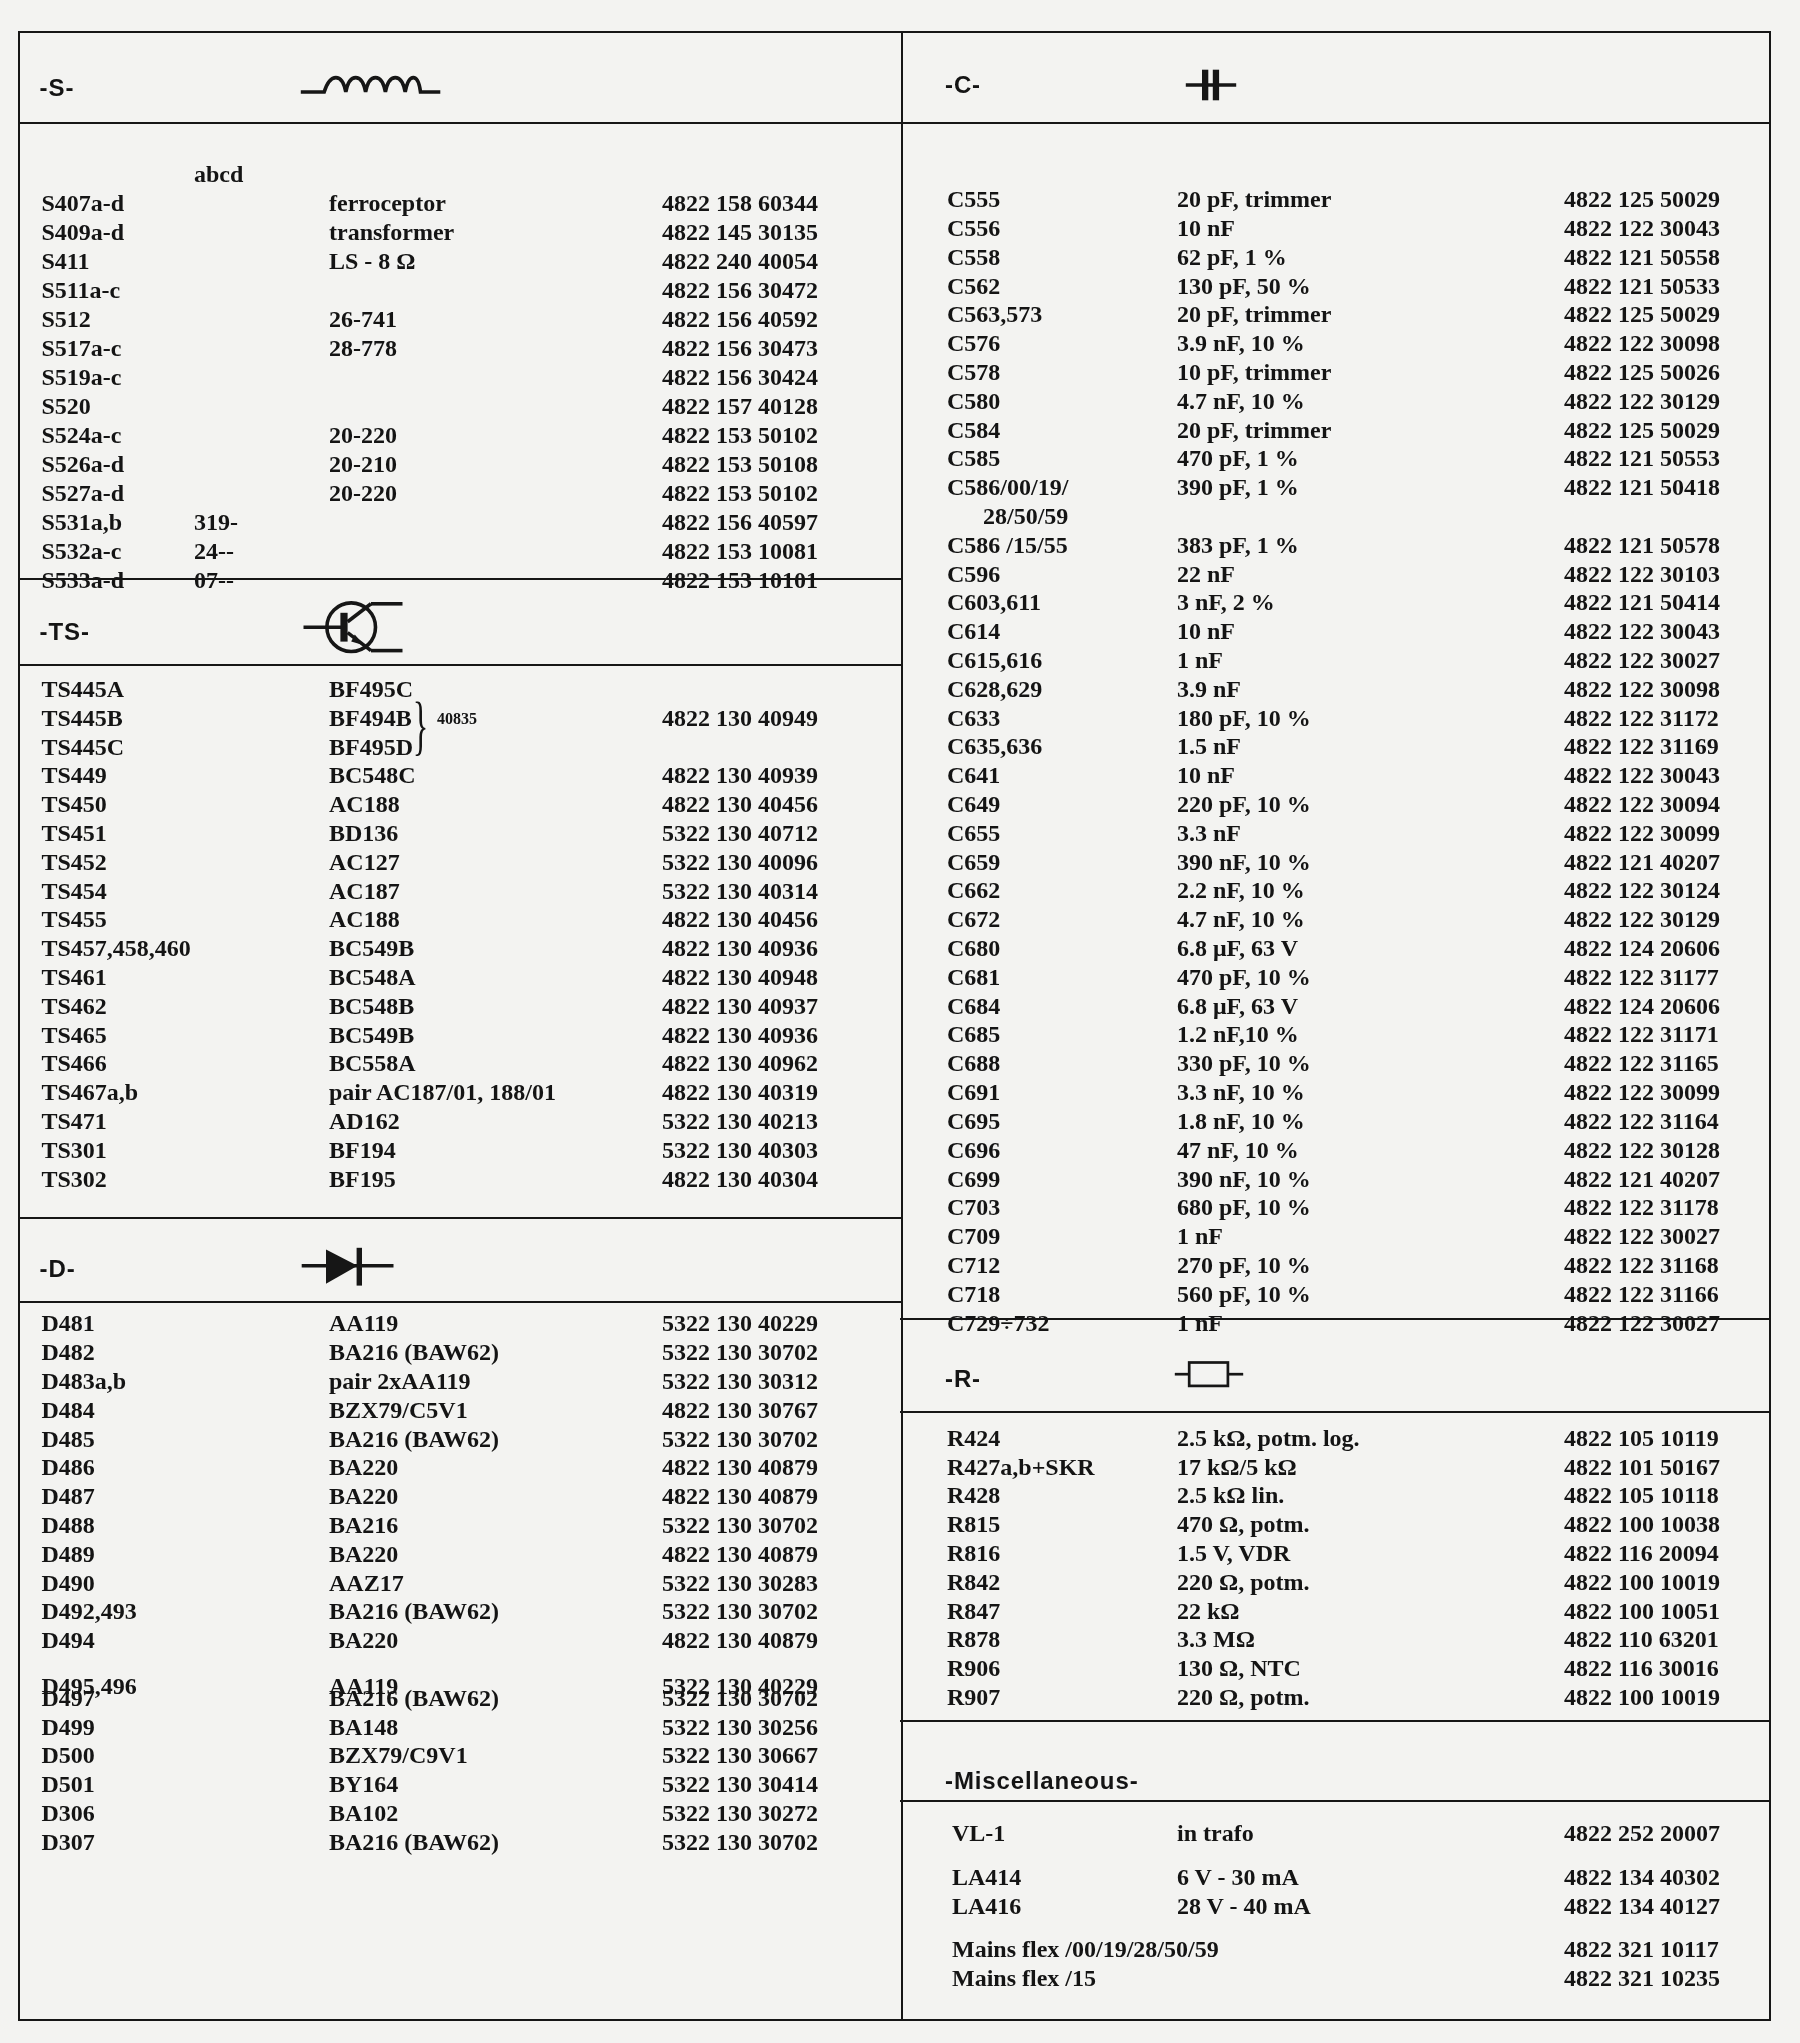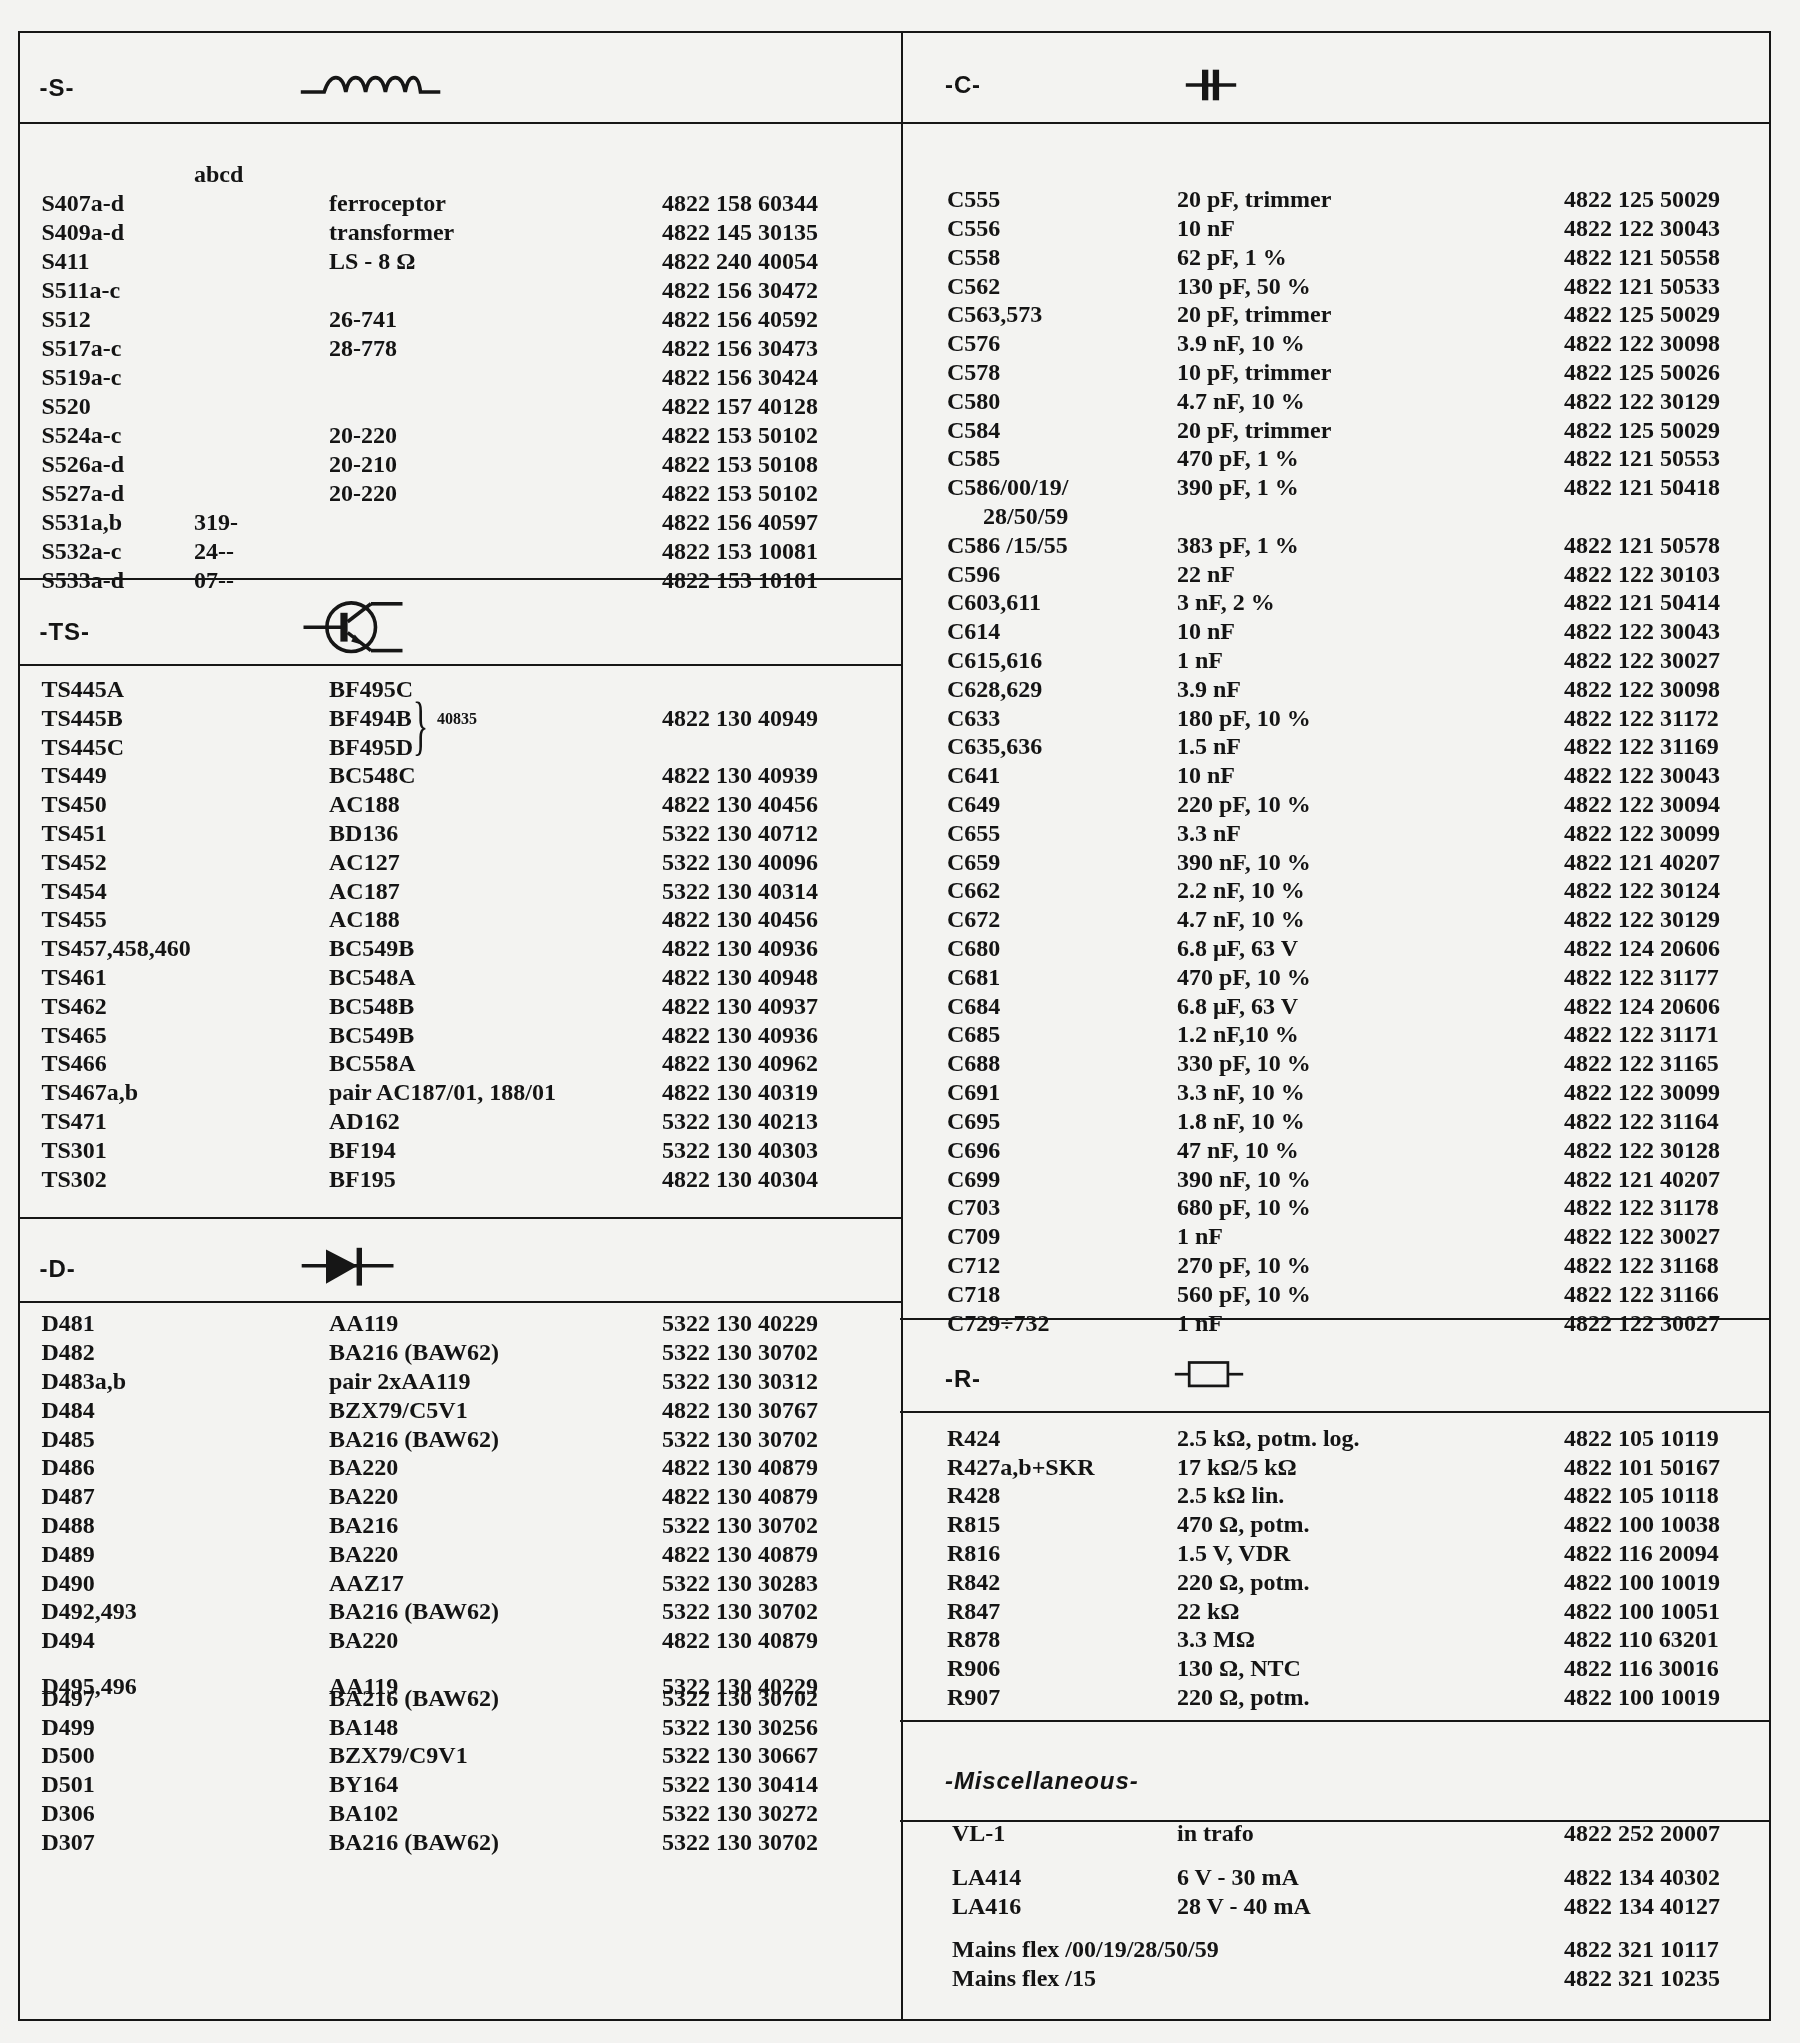--- a/index.html
+++ b/index.html
@@ -634,21 +634,21 @@
         <span class="c2">130 Ω, NTC</span>
         <span class="c3">4822 116 30016</span>
       </div>
       <div class="row" style="top: 270px;">
         <span class="c1">R907</span>
         <span class="c2">220 Ω, potm.</span>
         <span class="c3">4822 100 10019</span>
       </div>
     </div>
 
-  <div class="sec-head bordered-top" style="top:1689px; height:102px;font-style:italic;">
+  <div class="sec-head bordered-top" style="top:1689px; height:82px;">
     <span class="sec-title" style="top:45px;">-Miscellaneous-</span>
   </div>
   <div class="rows" id="rows-misc" style="top:1781px;">
       <div class="row" style="top: 7.2px;">
         <span class="c1" style="left: 52px;">VL-1</span>
         <span class="c2">in trafo</span>
         <span class="c3">4822 252 20007</span>
       </div>
       <div class="row" style="top: 51px;">
         <span class="c1" style="left: 52px;">LA414</span>

